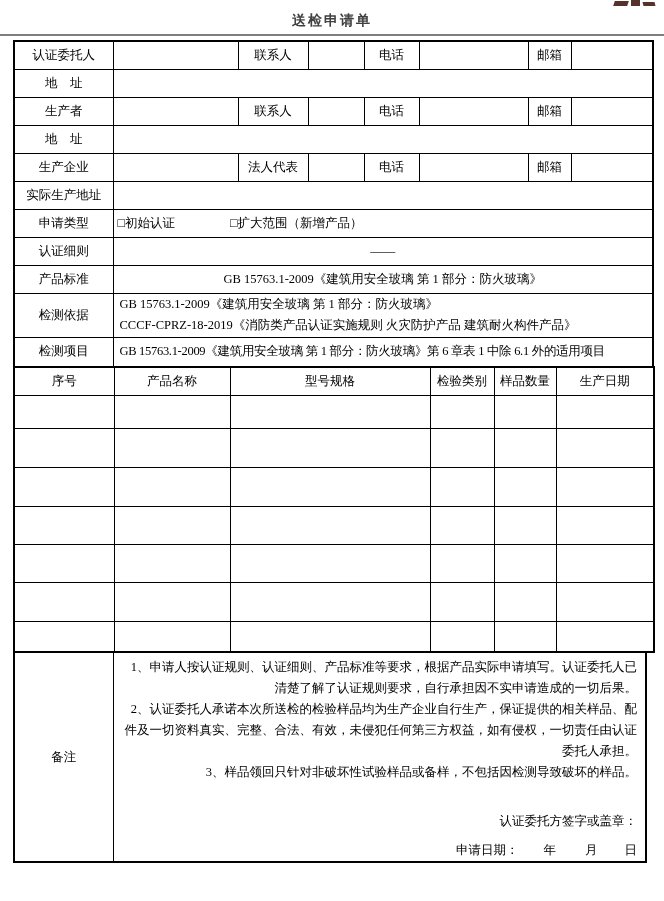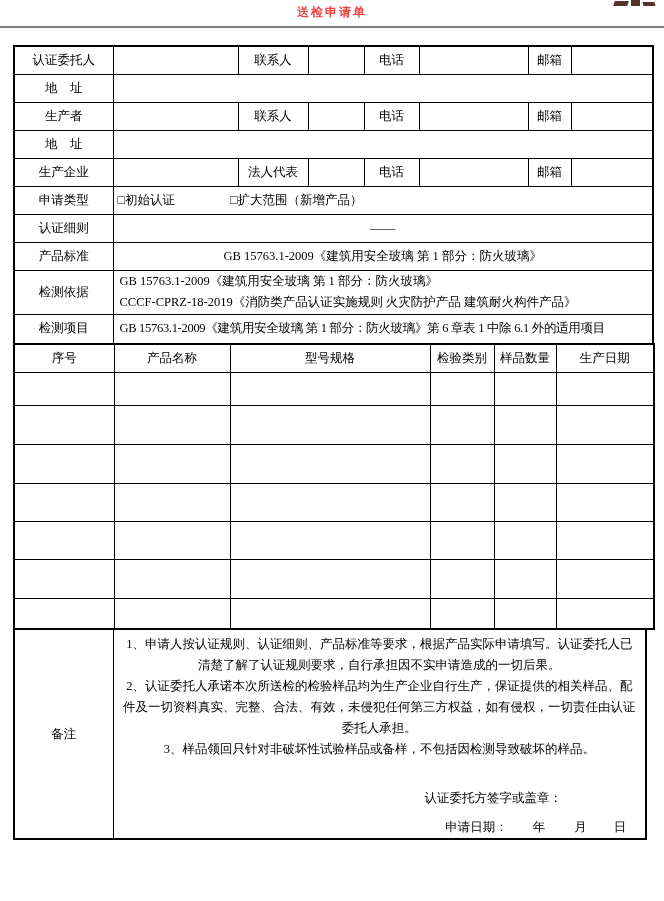--- a/index.html
+++ b/index.html
@@ -3,41 +3,41 @@
 <meta charset="utf-8">
 <style>
   html,body{margin:0;padding:0;}
   body{
     width:664px;height:901px;background:#ffffff;position:relative;
     font-family:"Liberation Serif","DejaVu Serif",serif;
     color:#000;font-size:12.5px;overflow:hidden;
   }
   .page-title{
     text-align:center;font-family:"Liberation Sans","DejaVu Sans",sans-serif;
-    font-weight:bold;font-size:12px;color:#ef4444;letter-spacing:2px;padding-top:3px;line-height:19px;
+    font-weight:bold;font-size:14px;color:#404040;letter-spacing:2px;padding-top:11px;line-height:19px;
   }
   .title-rule{border:none;border-top:2px solid #7f7f7f;margin:4px 0 0 0;width:664px;}
   .stamp{position:absolute;top:0;right:8px;width:42px;height:8px;}
   .stamp i{position:absolute;background:#55322c;display:block;}
   .stamp i.s1{left:0;top:1px;width:14px;height:5px;transform:skewX(-18deg);}
   .stamp i.s2{left:17px;top:0;width:9px;height:6px;}
   .stamp i.s3{left:29px;top:2px;width:12px;height:4px;transform:skewX(14deg);}
 
   table{border-collapse:collapse;table-layout:fixed;margin-left:13px;border:2px solid #000;background:#fff;}
   td{border:1px solid #000;padding:0 4px;text-align:center;vertical-align:middle;overflow:hidden;}
-  .t-info{width:641px;margin-top:17px;}
+  .t-info{width:641px;margin-top:4px;}
   .t-products{width:641px;margin-top:-2px;}
   .t-remarks{width:632px;margin-top:-2px;}
 
   .left{text-align:left;padding-left:6px;}
   .nowrap{white-space:nowrap;letter-spacing:-0.3px;}
   .options{display:flex;justify-content:flex-start;gap:55px;}
   .basis-line{line-height:21px;text-align:left;}
 
-  .remarks-cell{vertical-align:top;text-align:center;padding:4px 8px 0 8px;}
+  .remarks-cell{vertical-align:top;text-align:right;padding:4px 8px 0 8px;}
   .remarks-cell p{margin:0;line-height:21px;}
   .sig-line1{margin-top:28px;padding-left:228px;line-height:21px;}
   .sig-line2{margin-top:8px;padding-left:313px;line-height:21px;}
   .sig-line2 .gap-y{margin-left:25px;}
   .sig-line2 .gap-m{margin-left:29px;}
   .sig-line2 .gap-d{margin-left:27px;}
 </style>
 </head>
 <body>
 
@@ -91,20 +91,24 @@
   </tr>
   <tr style="height:28px">
     <td>生产企业</td>
     <td></td>
     <td>法人代表</td>
     <td></td>
     <td>电话</td>
     <td></td>
     <td>邮箱</td>
     <td></td>
+  </tr>
+  <tr style="height:28px">
+    <td style="padding:0 2px">实际生产地址</td>
+    <td colspan="7"></td>
   </tr>
   <tr style="height:28px">
     <td>申请类型</td>
     <td colspan="7">
       <div class="options">
         <span>□初始认证</span>
         <span>□扩大范围（新增产品）</span>
       </div>
     </td>
   </tr>

